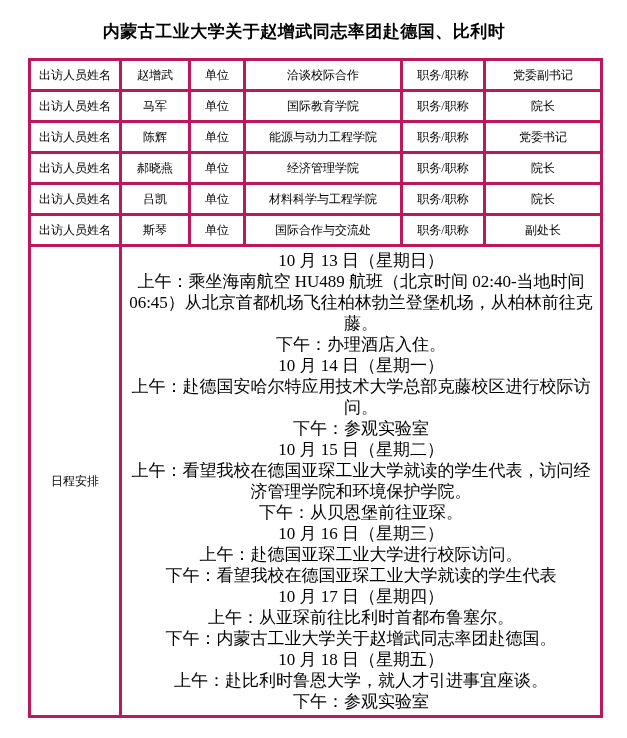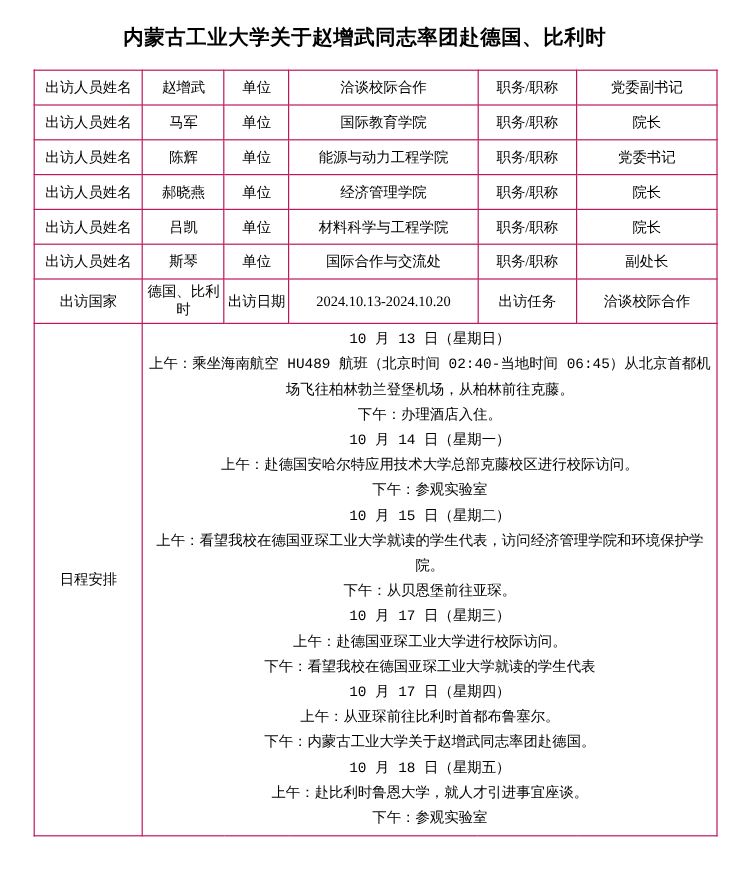--- a/index.html
+++ b/index.html
@@ -35,21 +35,21 @@
     display: block;
   }
   table.main {
     border-collapse: collapse;
     width: 570px;
     table-layout: fixed;
     font-family: "Liberation Serif", serif;
     font-size: 12px;
   }
   table.main td {
-    border: 1px solid #be185d;
+    border: 3px solid #be185d;
     padding: 3px 2px;
     text-align: center;
     vertical-align: middle;
     height: 22px;
     line-height: 16px;
   }
   td.lbl { width: 84px; }
   td.nameval { width: 62px; }
   td.unitlbl { width: 48px; margin-top: 29px; }
   td.unitval { width: 150px; }
@@ -67,22 +67,22 @@
     width: 84px;
     vertical-align: middle;
     text-align: center;
   }
   td.sched-body {
     text-align: left;
     vertical-align: top;
     padding: 6px 8px 8px 8px;
   }
   .sched-line {
-    font-family: Liberation Mono, monospace;
-    font-size: 12px;
+    font-family: Liberation Serif, serif;
+    font-size: 17px;
     line-height: 21px;
     white-space: normal;
   }
 </style>
 </head>
 <body>
 
 <div class="page">
 
   <div class="doc-title">
@@ -139,42 +139,34 @@
 
       <tr>
         <td class="lbl">出访人员姓名</td>
         <td class="nameval">斯琴</td>
         <td class="unitlbl">单位</td>
         <td class="unitval">国际合作与交流处</td>
         <td class="postlbl">职务/职称</td>
         <td class="postval">副处长</td>
       </tr>
 
-      <tr class="row-country">
-        <td class="c1">出访国家</td>
-        <td class="c2">德国、比利时</td>
-        <td class="c3">出访日期</td>
-        <td class="c4">2024.10.13-2024.10.20</td>
-        <td class="c5">出访任务</td>
-        <td class="c6">洽谈校际合作</td>
-      </tr>
 
       <tr>
         <td class="sched-label">日程安排</td>
         <td class="sched-body" colspan="5">
           <div class="sched-line">10 月 13 日（星期日）</div>
           <div class="sched-line">上午：乘坐海南航空 HU489 航班（北京时间 02:40-当地时间 06:45）从北京首都机场飞往柏林勃兰登堡机场，从柏林前往克藤。</div>
           <div class="sched-line">下午：办理酒店入住。</div>
           <div class="sched-line">10 月 14 日（星期一）</div>
           <div class="sched-line">上午：赴德国安哈尔特应用技术大学总部克藤校区进行校际访问。</div>
           <div class="sched-line">下午：参观实验室</div>
           <div class="sched-line">10 月 15 日（星期二）</div>
           <div class="sched-line">上午：看望我校在德国亚琛工业大学就读的学生代表，访问经济管理学院和环境保护学院。</div>
           <div class="sched-line">下午：从贝恩堡前往亚琛。</div>
-          <div class="sched-line">10 月 17 日（星期三）</div>
+          <div class="sched-line">10 月 16 日（星期三）</div>
           <div class="sched-line">上午：赴德国亚琛工业大学进行校际访问。</div>
           <div class="sched-line">下午：看望我校在德国亚琛工业大学就读的学生代表</div>
           <div class="sched-line">10 月 17 日（星期四）</div>
           <div class="sched-line">上午：从亚琛前往比利时首都布鲁塞尔。</div>
           <div class="sched-line">下午：内蒙古工业大学关于赵增武同志率团赴德国。</div>
           <div class="sched-line">10 月 18 日（星期五）</div>
           <div class="sched-line">上午：赴比利时鲁恩大学，就人才引进事宜座谈。</div>
           <div class="sched-line">下午：参观实验室</div>
         </td>
       </tr>

